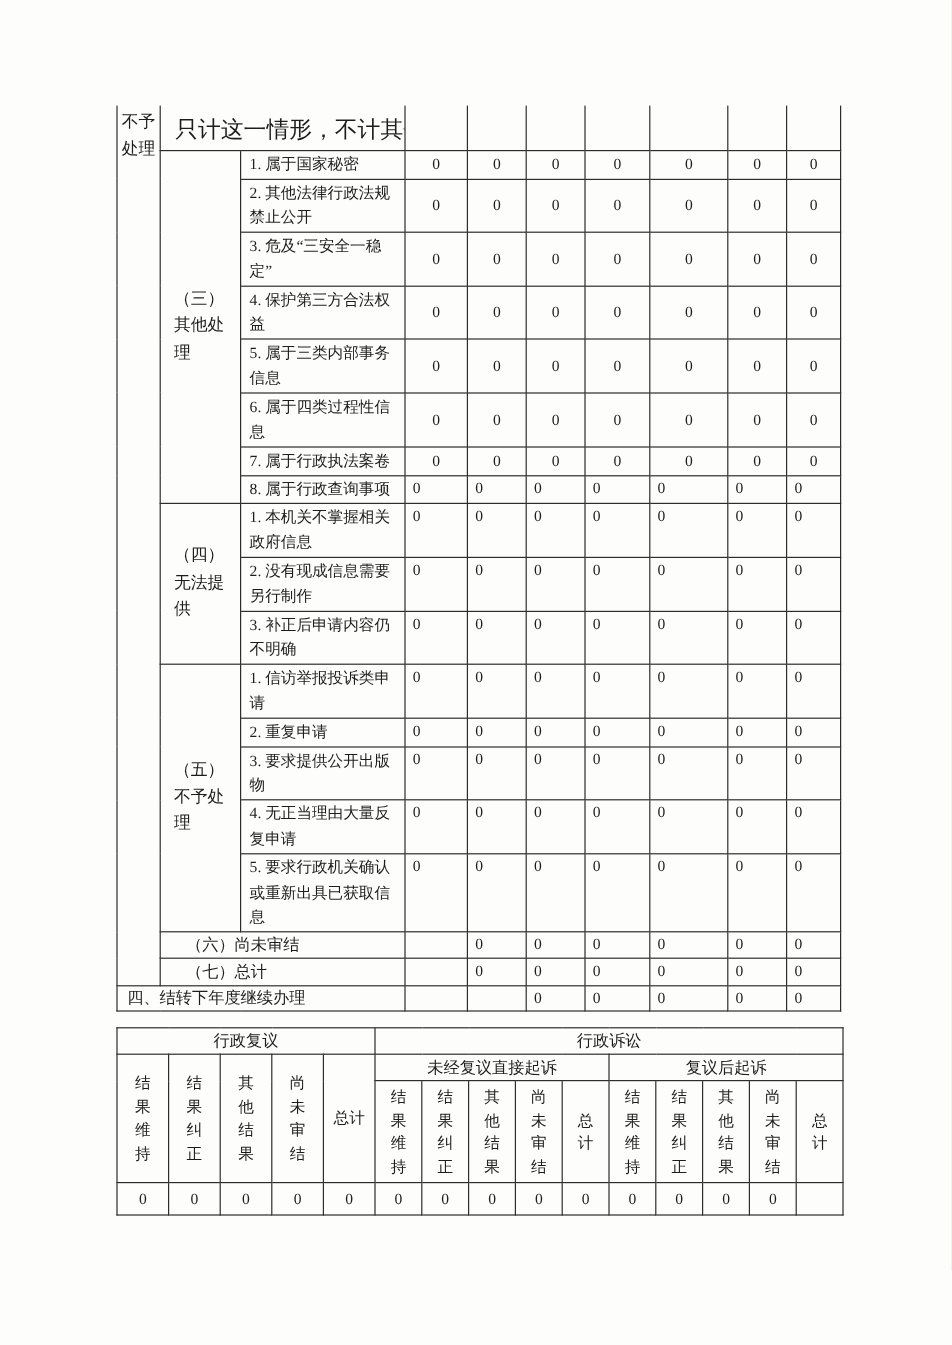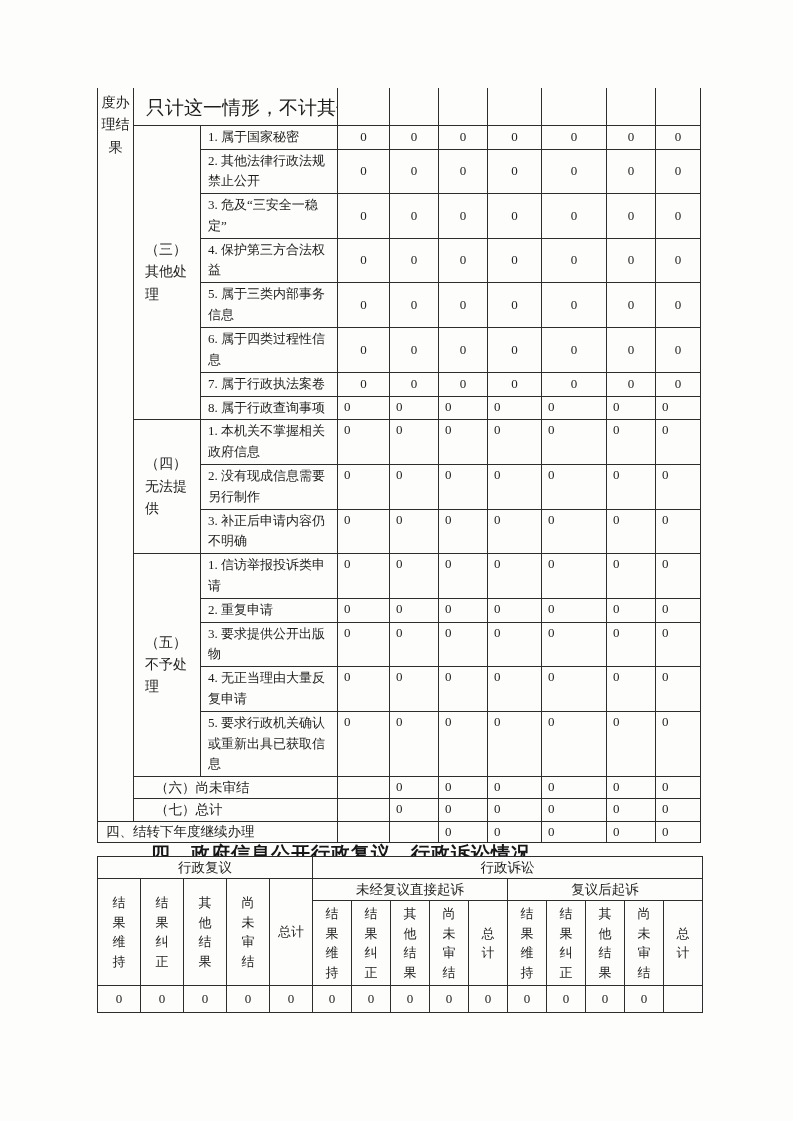--- a/index.html
+++ b/index.html
@@ -55,21 +55,21 @@
       <col style="width:52px">
         <col style="width:49px">
         <col style="width:49px">
       <col style="width:54px">
         <col style="width:65px">
         <col style="width:49px">
         <col style="width:45px">
     </colgroup>
     <tbody>
         <tr class="cutrow" style="height: 37px;">
-          <td class="rowheader" rowspan="19">度办理结果</td>
+          <td class="rowheader" rowspan="19">不予处理</td>
           <td class="note-cell" colspan="2">只计这一情形，不计其他情形）</td>
           <td class="val c"></td>
           <td class="val c"></td>
           <td class="val c"></td>
           <td class="val c"></td>
           <td class="val c"></td>
           <td class="val c"></td>
           <td class="val c"></td>
         </tr>
         <tr style="height: 24px;">
@@ -261,21 +261,20 @@
           <td class="val l"></td>
           <td class="val l">0</td>
           <td class="val l">0</td>
           <td class="val l">0</td>
           <td class="val l">0</td>
           <td class="val l">0</td>
         </tr>
       </tbody>
   </table>
 
-  <h2 class="section-title">四、政府信息公开行政复议、行政诉讼情况</h2>
 
   <table id="bottomTable">
     <colgroup>
       <col style="width:43px">
         <col style="width:43px">
         <col style="width:43px">
         <col style="width:43px">
         <col style="width:43px">
       <col style="width:39px">
         <col style="width:39px">

